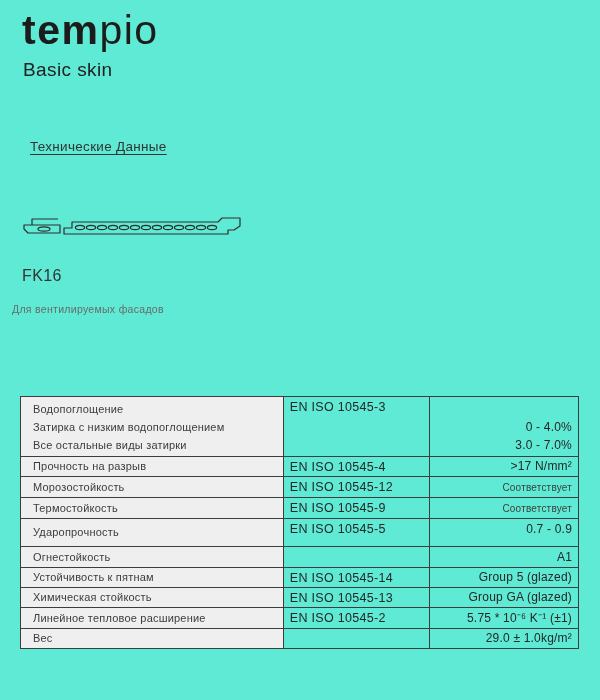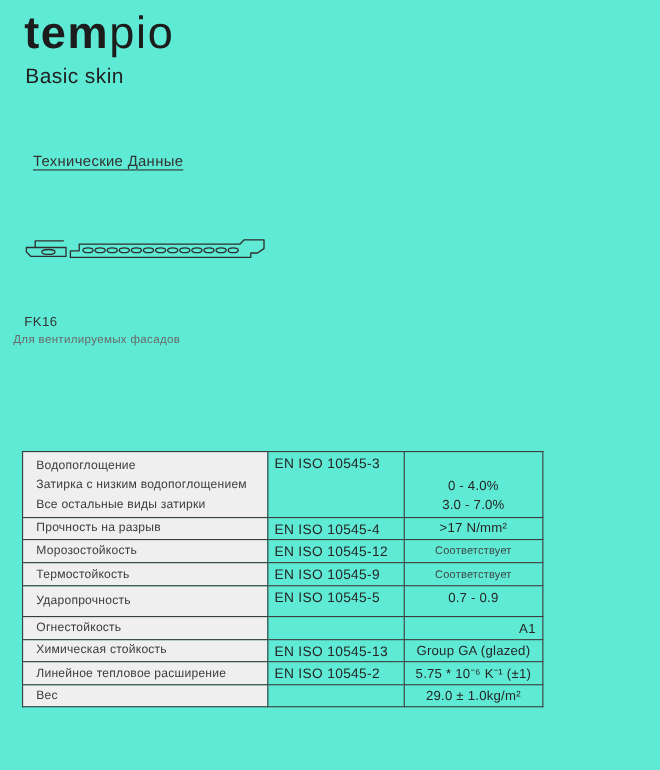--- a/index.html
+++ b/index.html
@@ -11,37 +11,37 @@
   #logo{position:absolute;left:22px;top:8px;font-size:41px;letter-spacing:1.5px;color:#1c1c1c;line-height:1.1;}
   #logo .b{font-weight:700;}
   #logo .l{font-weight:400;}
   #product{position:absolute;left:23px;top:59px;font-size:19px;font-weight:400;color:#222;letter-spacing:.4px;}
   #section-title{
     position:absolute;left:30px;top:139px;font-size:13.5px;color:#333;letter-spacing:.3px;
     text-decoration:underline;text-underline-offset:3px;
   }
   
   #profile-drawing{position:absolute;left:20px;top:213px;width:232px;height:30px;}
-  #fk-code{position:absolute;left:22px;top:285px;font-size:12px;color:#333;letter-spacing:.4px;}
+  #fk-code{position:absolute;left:22px;top:267px;font-size:16px;color:#333;letter-spacing:.4px;}
   #fk-desc{position:absolute;left:12px;top:303px;font-size:10.5px;color:#6a6a6a;letter-spacing:.3px;}
   
   #spec-table{
-    position:absolute;left:20px;top:410px;width:474px;
+    position:absolute;left:20px;top:396px;width:559px;
     border-collapse:collapse;table-layout:fixed;border-radius:30px;
   }
   #spec-table td{
     border:1px solid #3d3d3d;vertical-align:middle;
     padding:2px 6px;overflow:hidden;
   }
   #spec-table td.prop{
     width:47.5%;background:#efefef;text-align:left;padding-left:12px;
     font-size:11px;color:#3c3c3c;letter-spacing:.2px;
   }
   #spec-table td.std{width:26%;font-size:12.5px;color:#262626;letter-spacing:.3px;}
-  #spec-table td.val{width:26.5%;text-align:center;font-size:12px;color:#262626;letter-spacing:.2px;}
+  #spec-table td.val{width:26.5%;text-align:right;font-size:12px;color:#262626;letter-spacing:.2px;}
   #spec-table td.val.small{font-size:10px;color:#3f3f3f;}
   #spec-table td.val.left{text-align:right;padding-left:28px;}
   #spec-table tr.r-top td{vertical-align:top;padding-top:3px;}
   #spec-table tr.r-tall td.std,#spec-table tr.r-tall td.val{vertical-align:top;padding-top:3px;}
   .pline,.vline{line-height:18px;min-height:18px;white-space:nowrap;}
   tr.single td .pline,tr.single td .vline{line-height:15px;min-height:15px;}
 </style>
 </head>
 <body>
 
@@ -136,20 +136,29 @@
           <td class="prop">
             <div class="pline">Огнестойкость</div>
           </td>
           <td class="std"></td>
           <td class="val left">
             <div class="vline">A1</div>
           </td>
         </tr>
         <tr class="single" style="height: 20px;">
           <td class="prop">
+            <div class="pline">Устойчивость к пятнам</div>
+          </td>
+          <td class="std">EN ISO 10545-14</td>
+          <td class="val">
+            <div class="vline">Group 5 (glazed)</div>
+          </td>
+        </tr>
+        <tr class="single" style="height: 20px;">
+          <td class="prop">
             <div class="pline">Химическая стойкость</div>
           </td>
           <td class="std">EN ISO 10545-13</td>
           <td class="val">
             <div class="vline">Group GA (glazed)</div>
           </td>
         </tr>
         <tr class="single" style="height: 21px; margin-top: 24px;">
           <td class="prop">
             <div class="pline">Линейное тепловое расширение</div>

